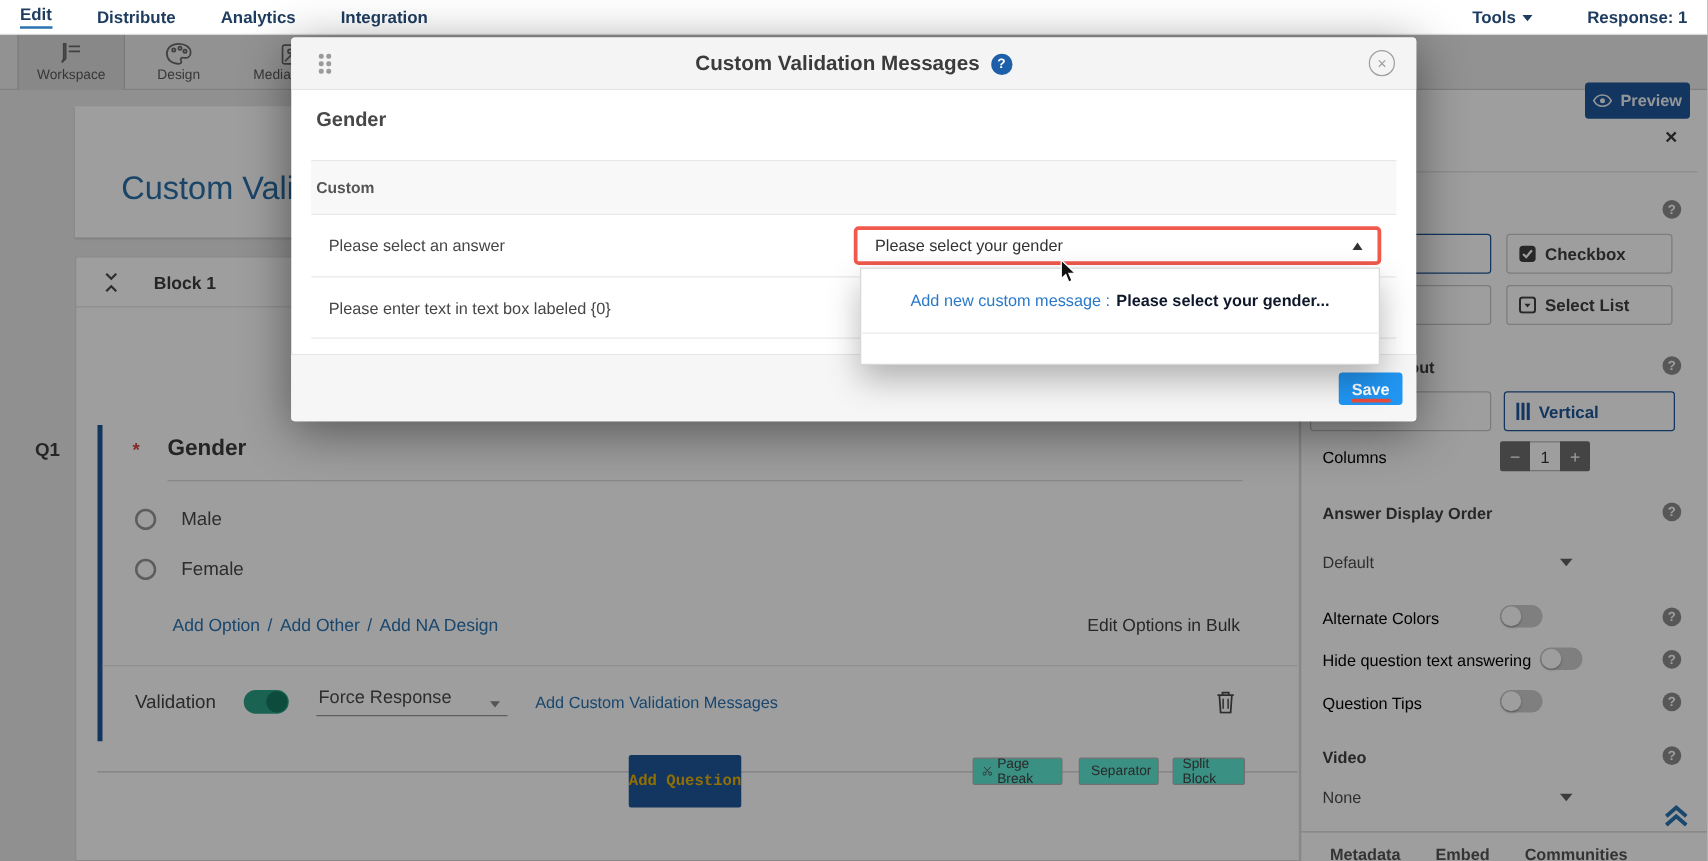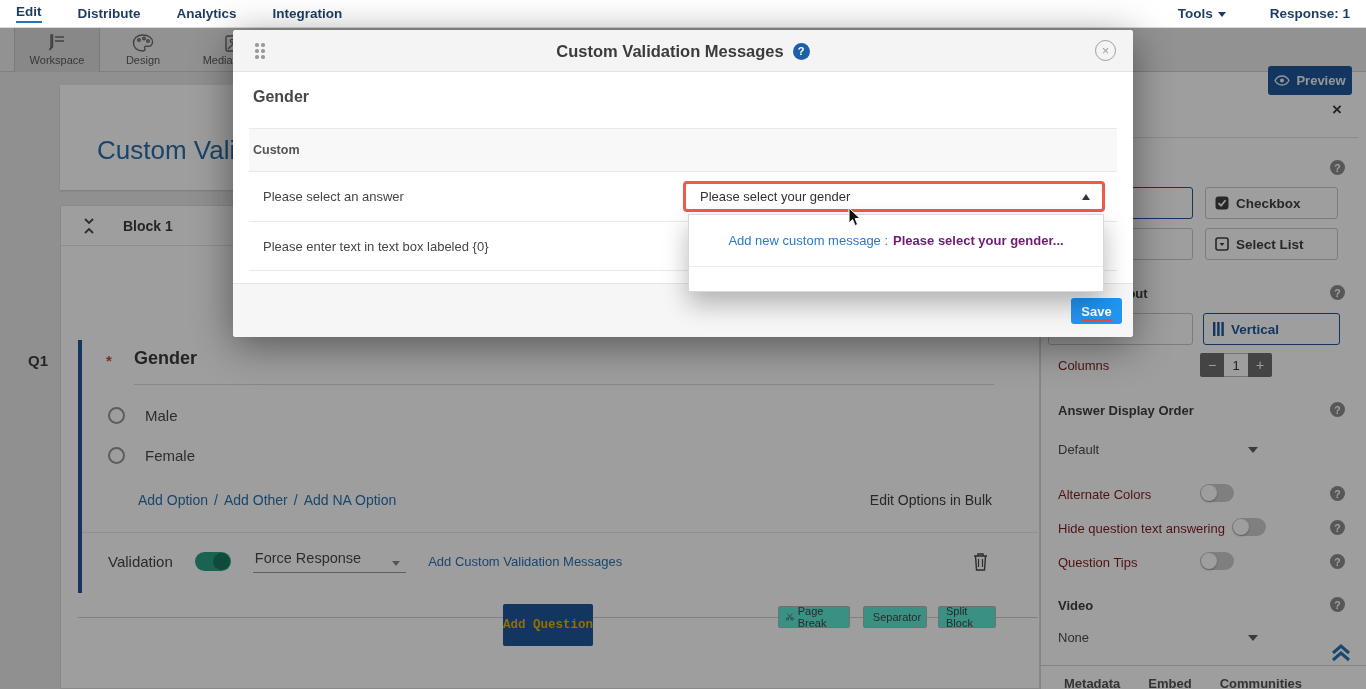--- a/index.html
+++ b/index.html
@@ -53,21 +53,21 @@
   .mini-btn { position:absolute; top:606px; height:22px; background:#5eead4; border:1px solid #b5b5b5; border-radius:2px; font-size:11px; color:#444; display:flex; align-items:center; justify-content:center; gap:4px; padding:0 7px; }
 
   
   .sidebar { position:absolute; left:1040px; top:72px; width:326px; height:617px; background:#fff; border-left:1px solid #d9d9d9; }
   .sb-close { position:absolute; right:24px; top:28px; font-size:17px; font-weight:700; color:#3a3a3a; }
   .sb-rule1 { position:absolute; left:8px; top:65px; right:8px; border-top:1px solid #e2e2e2; }
   .help { position:absolute; width:15px; height:15px; border-radius:50%; background:#8d8d8d; color:#fff; font-size:10.5px; font-weight:700; display:flex; align-items:center; justify-content:center; }
   .tbtn { position:absolute; height:32px; border:1px solid #c9c9c9; border-radius:3px; background:#fff; display:flex; align-items:center; gap:7px; padding:0 9px; font-size:13.5px; font-weight:700; color:#3f3f3f; }
   .tbtn.sel { border:1px solid var(--accent,#1e5799); }
   .tbtn.blue { color:var(--accent,#1e5799); }
-  .sb-label { position:absolute; font-size:13px; color:#7f1d1d; }
+  .sb-label { position:absolute; font-size:13px; color:#000000; }
   .sb-head { position:absolute; font-size:13px; font-weight:700; color:#3f3f3f; white-space:nowrap; }
   .stepper { position:absolute; left:1200px; top:353px; display:flex; }
   .step-btn { width:24px; height:24px; background:#6e6e6e; color:#fff; font-size:14px; display:flex; align-items:center; justify-content:center; }
   .step-btn:first-child { border-radius:2px 0 0 2px; }
   .step-btn:last-child { border-radius:0 2px 2px 0; }
   .step-val { width:24px; height:24px; background:#fff; border-top:1px solid #bbb; border-bottom:1px solid #bbb; font-size:13px; color:#333; display:flex; align-items:center; justify-content:center; }
   .sb-select-caret { position:absolute; width:0; height:0; border-left:5px solid transparent; border-right:5px solid transparent; border-top:6px solid #5f5f5f; }
   .sb-rule2 { position:absolute; left:1040px; top:665px; width:326px; border-top:1px solid #d5d5d5; }
   .sb-tabs { position:absolute; left:1064px; top:676px; display:flex; gap:28px; font-size:13px; font-weight:700; color:#555; }
 
@@ -90,21 +90,21 @@
   .mtd1 { width:430px; padding-left:14px; }
   .mtd2 { flex:1; padding-left:4px; position:relative; }
   .mrule { border-top:1px solid #e9e9e9; }
   .vselect { position:relative; width:422px; height:31px; border:3px solid var(--alert,#ef5a4c); border-radius:4px; background:#fff; display:flex; align-items:center; padding:0 14px; font-size:13px; color:#333; }
   .caret-up { position:absolute; right:12px; width:0; height:0; border-left:4.5px solid transparent; border-right:4.5px solid transparent; border-bottom:6px solid #333; }
   .modal-foot { position:absolute; left:0; right:0; bottom:0; height:54px; background:#f6f6f6; border-top:1px solid #e5e5e5; border-radius:0 0 3px 3px; }
   .save-btn { position:absolute; right:11px; top:14px; width:51px; height:26px; background:var(--save,#2196f3); border-radius:3px; color:#fff; font-size:13px; font-weight:700; display:flex; align-items:center; justify-content:center; }
   .save-bar { position:absolute; bottom:2px; left:50%; transform:translateX(-50%); width:31px; height:3px; background:#e84c3d; border-radius:1px; }
   .vdropdown { position:absolute; left:688px; top:214px; width:416px; background:#fff; border:1px solid #d8d8d8; box-shadow:0 12px 26px rgba(0,0,0,.28); z-index:7; }
   .vd-row1 { height:52px; display:flex; align-items:center; justify-content:center; gap:5px; font-size:13px; color:#2a79c8; border-bottom:1px solid #ececec; }
-  .vd-row1 b { color:#701a75; }
+  .vd-row1 b { color:#0f172a; }
   .vd-row2 { height:24px; }
   .cursor { position:absolute; left:848px; top:207px; z-index:9; }
 </style>
 </head>
 <body>
 
 <div class="screen">
 
   <div class="topnav">
     <span class="navitem active">Edit</span>
@@ -176,21 +176,21 @@
     </div>
     <div class="opt" style="top:107px;">
       <span class="radio"></span>
       <span>Female</span>
     </div>
     <div class="addlinks">
       <a href="#">Add Option</a>
       <span>/</span>
       <a href="#">Add Other</a>
       <span>/</span>
-      <a href="#">Add NA Option</a>
+      <a href="#">Add NA Design</a>
     </div>
     <div class="bulk">Edit Options in Bulk</div>
     <div class="vrule"></div>
     <div class="vrow">
       <span>Validation</span>
       <span class="toggle on">
           <span class="knob"></span>
         </span>
       <span class="force">
         <span>Force Response</span>

